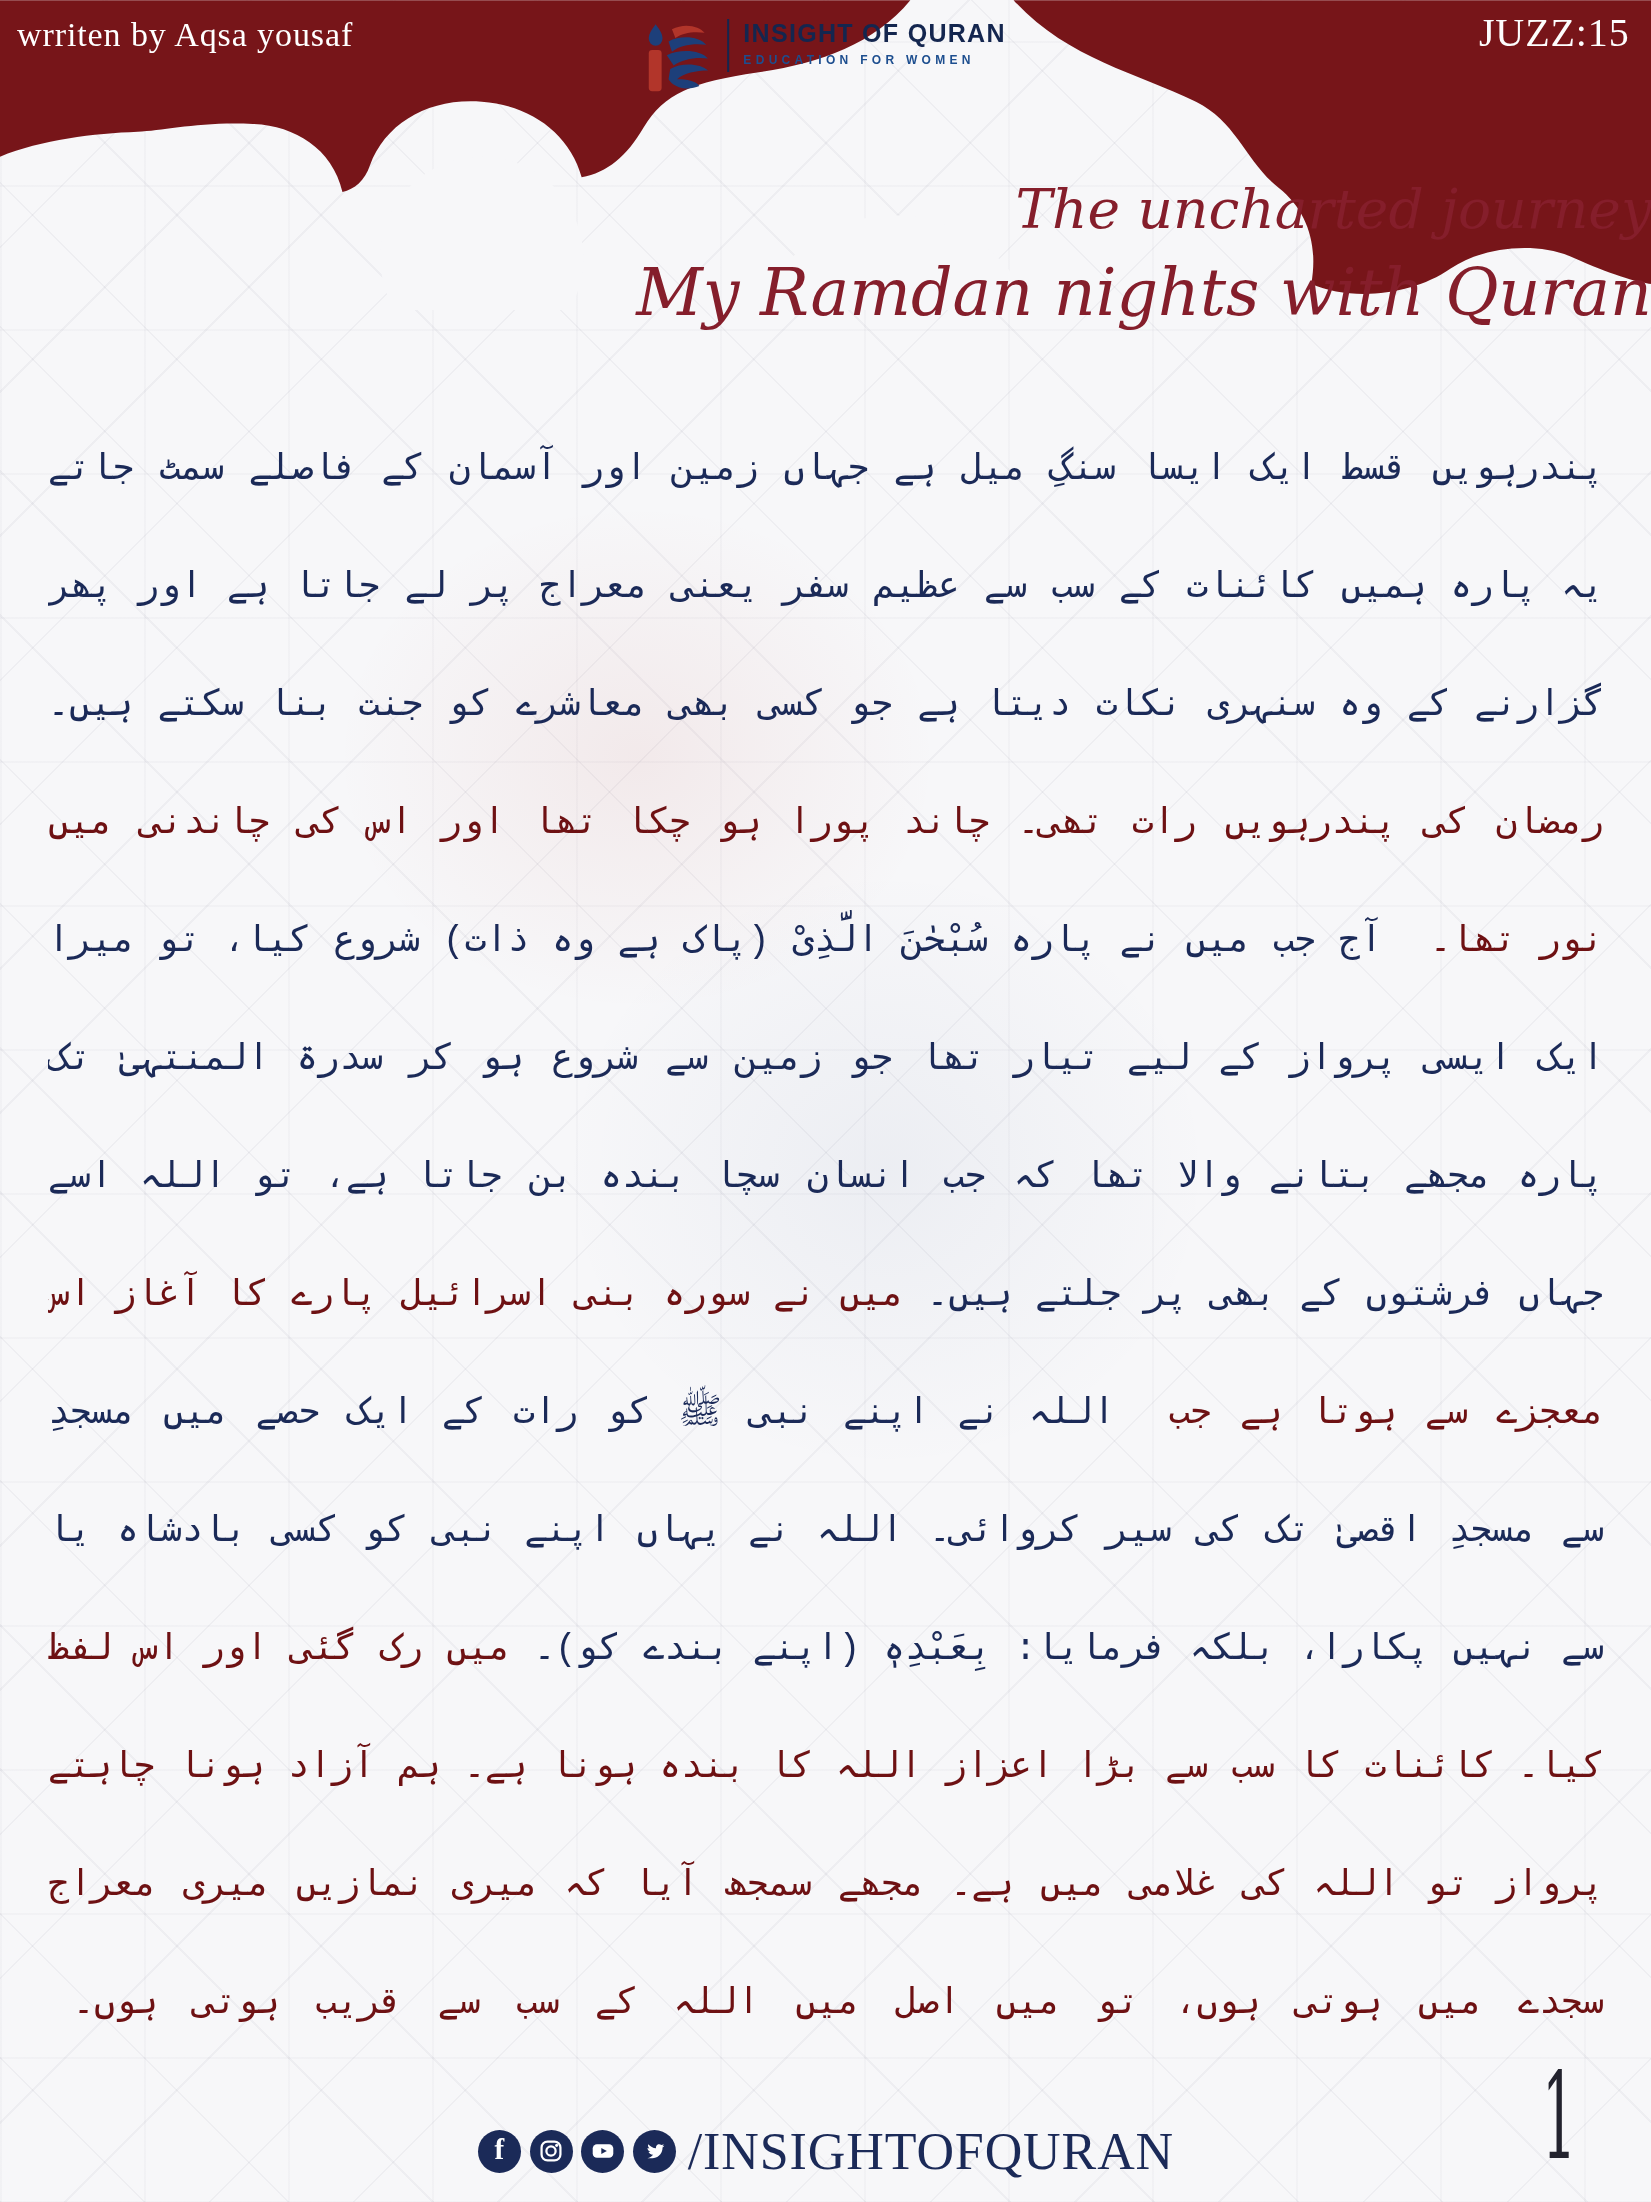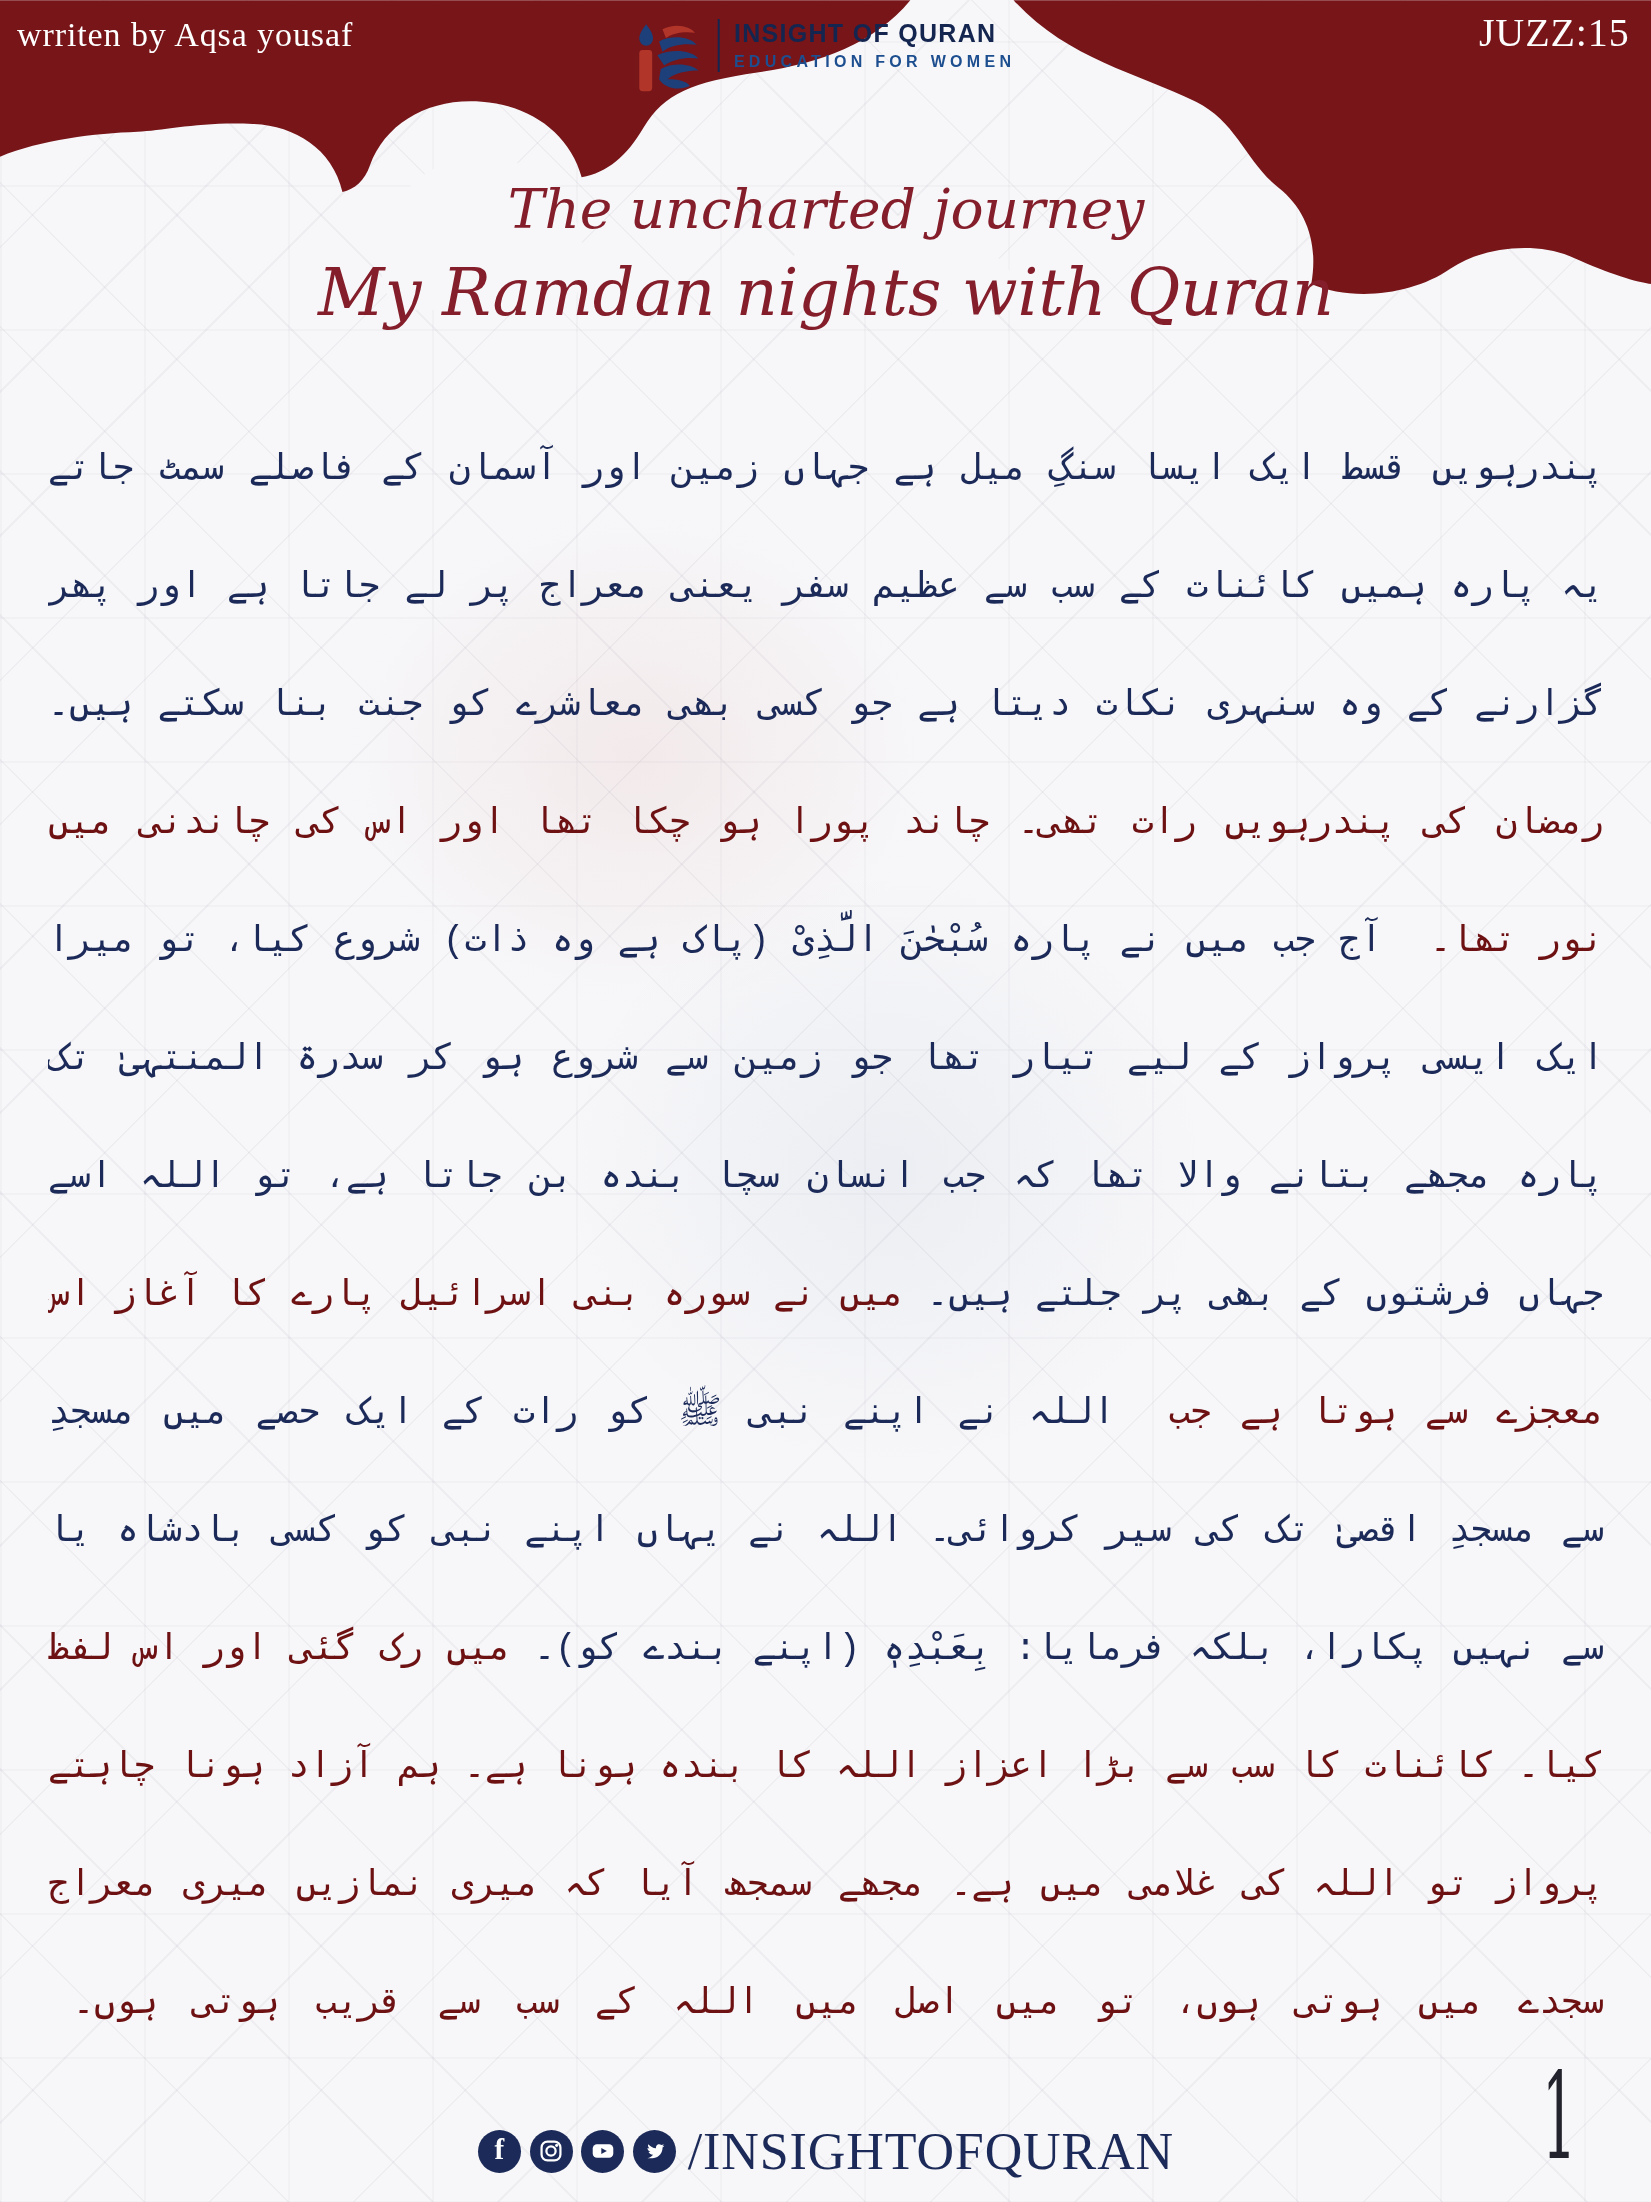--- a/index.html
+++ b/index.html
@@ -51,24 +51,24 @@
     position:absolute;z-index:2;top:19px;left:50%;transform:translateX(-50%);
     display:flex;gap:13.8px;
   }
   .logo .divider{width:2.6px;height:53px;background:var(--logo-navy);}
   .logo-text .name{
     font-family:"Liberation Sans", sans-serif;font-weight:bold;
     font-size:25px;letter-spacing:1.3px;color:var(--logo-navy);
   }
   .logo-text .tagline{
     font-family:"Liberation Sans", sans-serif;font-weight:bold;
-    font-size:16px;letter-spacing:4.3px;color:var(--tagline-blue);margin-top:5.2px;
+    font-size:12px;letter-spacing:4.3px;color:var(--tagline-blue);margin-top:5.2px;
   }
 
-  .title{position:absolute;z-index:2;top:172px;left:0;width:100%;text-align:center;
+  .title{position:absolute;z-index:2;top:172px;left:0;width:100%;text-align:right;
     color:var(--maroon-title);font-family:"DejaVu Serif", serif;font-style:italic;}
   .title .t1{font-size:55px;line-height:1.35;}
   .title .t2{font-size:65px;line-height:1.45;}
 
   .urdu-body{
     position:absolute;z-index:2;top:411px;left:48px;right:48px;
     font-family:Liberation Mono, monospace;
   }
   .line{
     direction:rtl;unicode-bidi:isolate;

